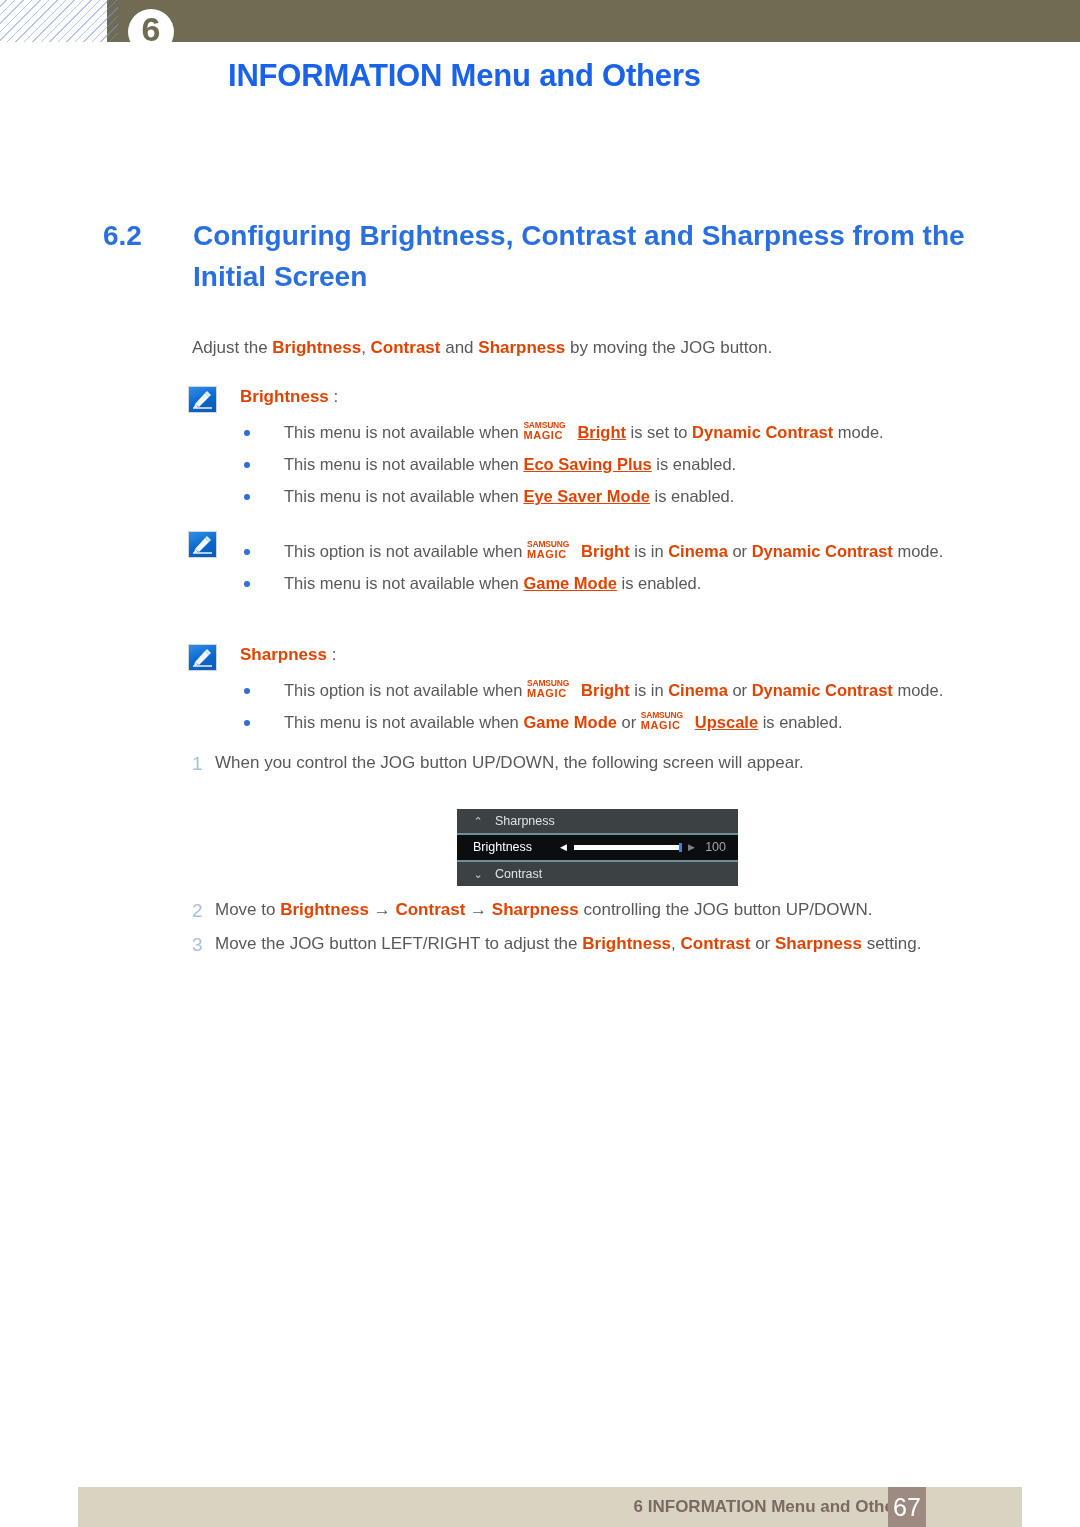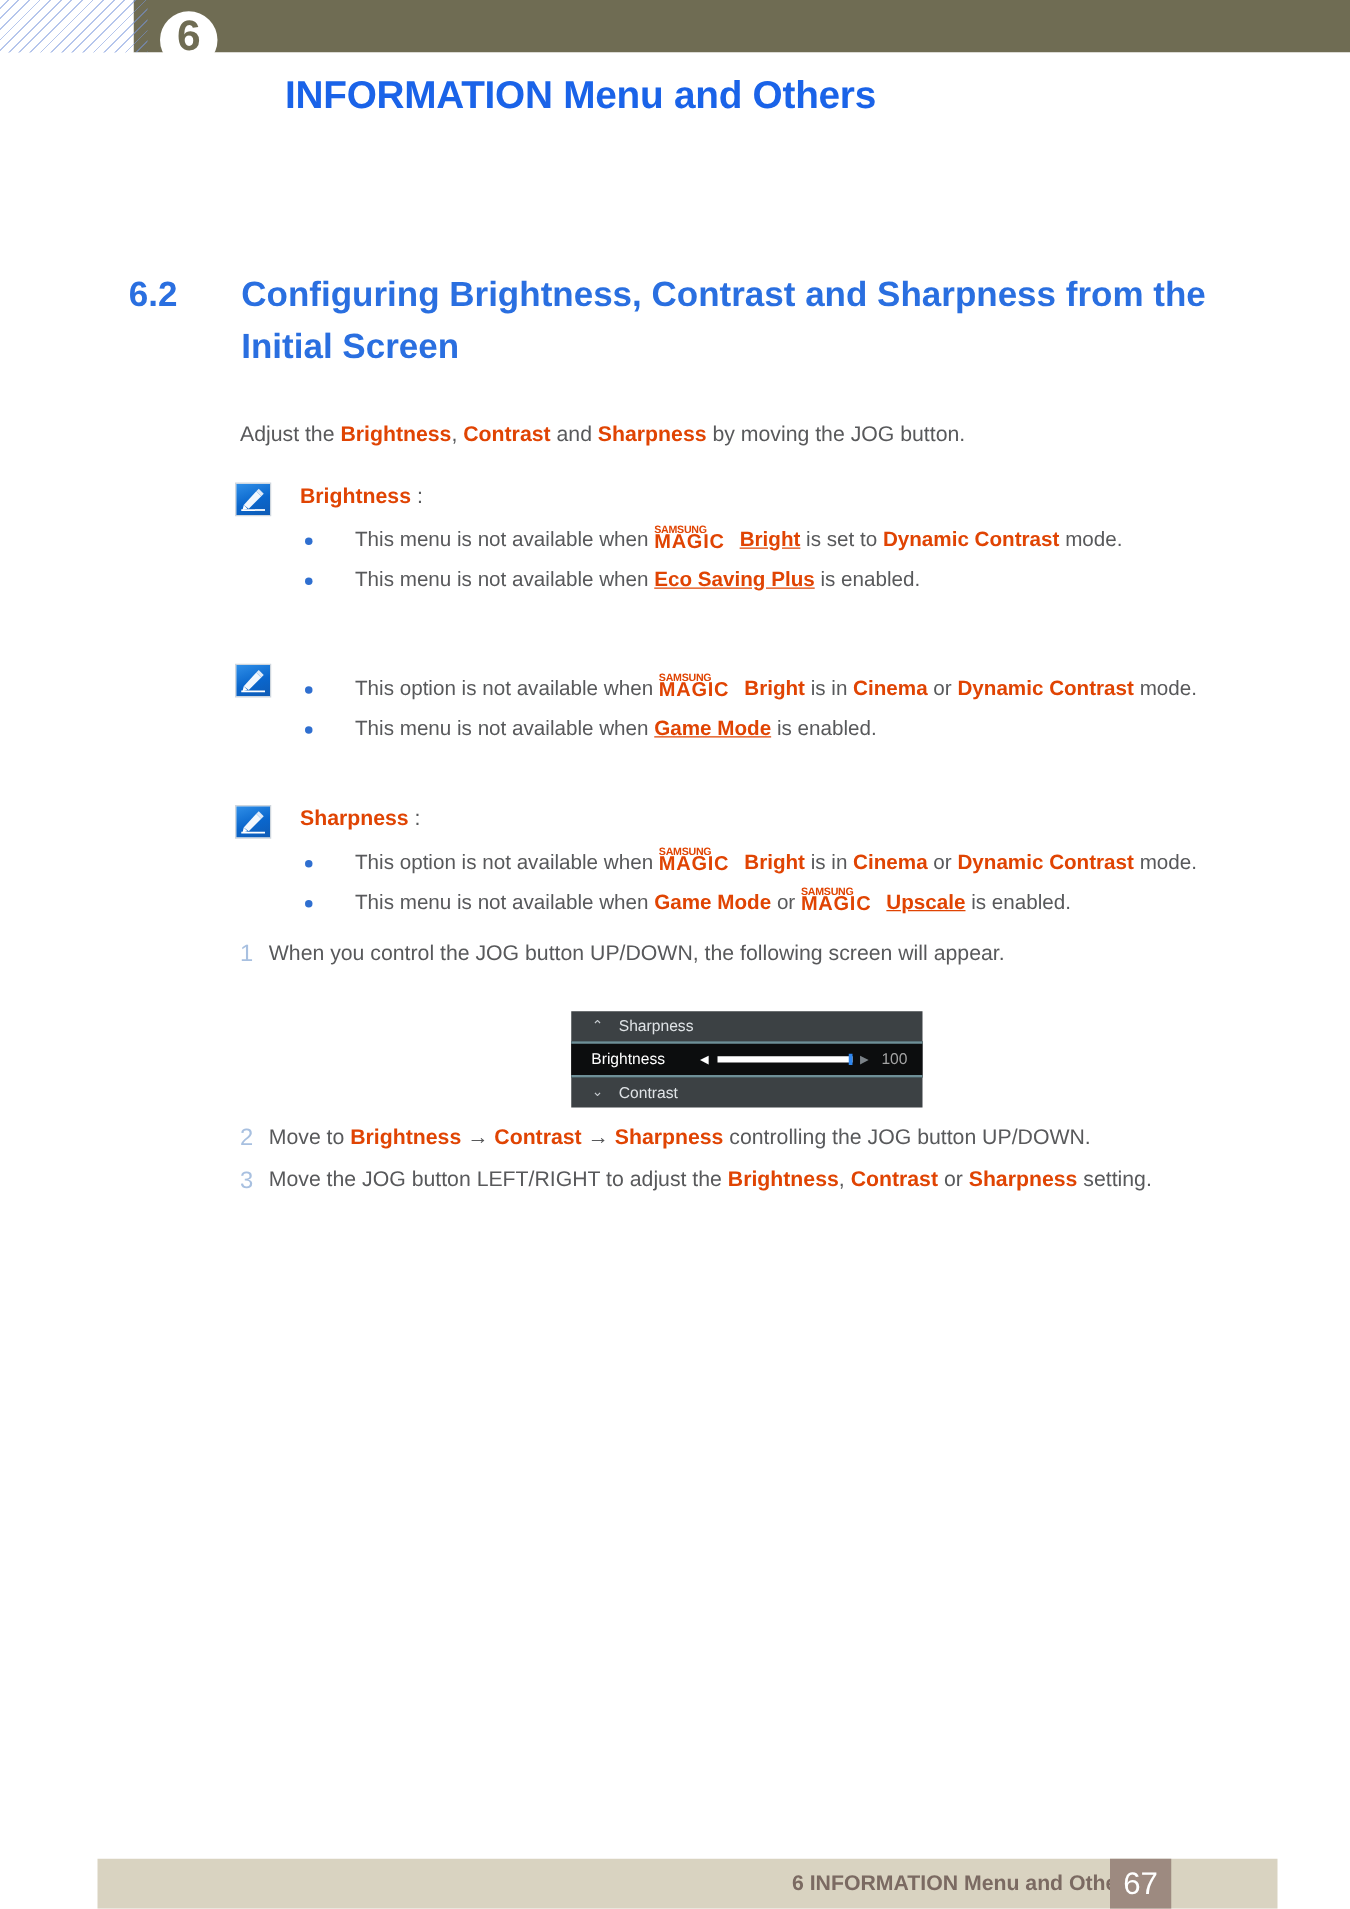--- a/index.html
+++ b/index.html
@@ -128,21 +128,21 @@
   }
   .magic b {
     display: block;
     font-size: 8.5px;
     letter-spacing: -0.2px;
     line-height: 9px;
   }
   .magic i {
     display: block;
     font-style: normal;
-    font-size: 16px;
+    font-size: 11px;
     letter-spacing: 0.6px;
     line-height: 11px;
   }
 
   
   .note {
     position: absolute;
     left: 188px;
     width: 860px;
   }
@@ -293,21 +293,21 @@
     height: 40px;
     line-height: 40px;
     font-size: 17px;
     font-weight: bold;
     color: #7b6a62;
     white-space: nowrap;
   }
   .footer-page {
     position: absolute;
     left: 888px; top: 1487px;
-    width: 49px; height: 40px;
+    width: 38px; height: 40px;
     background: #9d8a80;
     color: #ffffff;
     font-size: 25px;
     line-height: 40px;
     text-align: center;
   }
 </style>
 </head>
 <body>
 
@@ -337,20 +337,21 @@
       <path d="M4 21 L23 21" stroke="#ffffff" stroke-width="1.4" fill="none"></path>
     </svg>
   </div>
   <div class="note-title">
     <span>Brightness</span>
     <span class="colon">:</span>
   </div>
   <ul class="bullets">
     <li><span>This menu is not available when </span><span class="magic"><b>SAMSUNG</b><i>MAGIC</i></span><span class="kw-link">Bright</span><span> is set to </span><span class="kw">Dynamic Contrast</span><span> mode.</span></li>
     <li><span>This menu is not available when </span><span class="kw-link">Eco Saving Plus</span><span> is enabled.</span></li>
+    <li><span>This menu is not available when </span><span class="kw-link">Eye Saver Mode</span><span> is enabled.</span></li>
   </ul>
 </div>
 
 <div class="note" style="top:529px;">
   <div class="note-icon">
     <svg width="27" height="25" viewBox="0 0 27 25">
       <path d="M6 17 L16 6 L20 10 L10 20 Z" fill="#ffffff" opacity="0.95"></path>
       <path d="M16 6 L18 4 L22 8 L20 10 Z" fill="#dfeaf7"></path>
       <path d="M6 17 L5 21 L9 20 Z" fill="#ffffff"></path>
       <path d="M4 21 L23 21" stroke="#ffffff" stroke-width="1.4" fill="none"></path>

